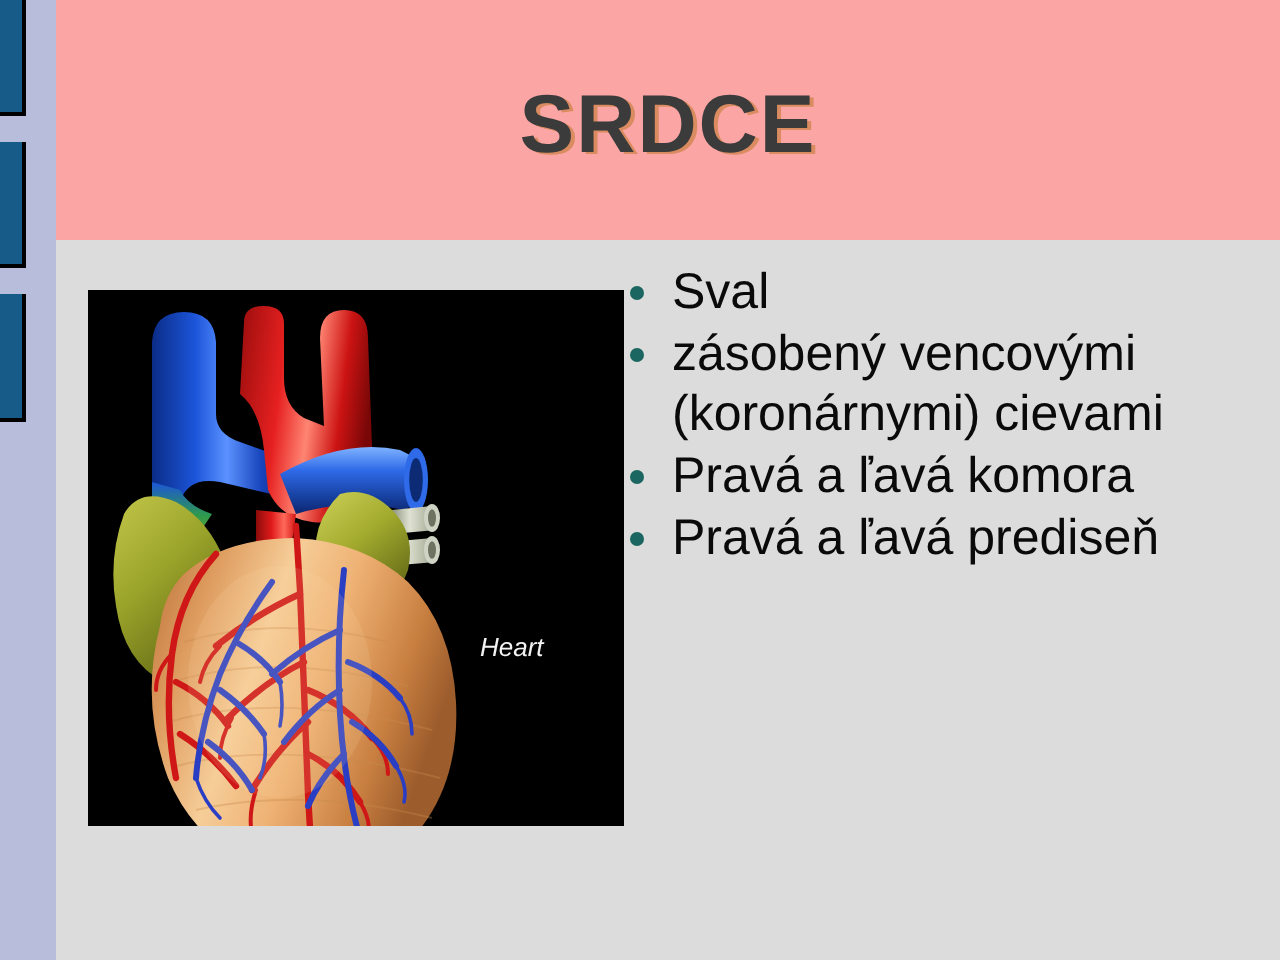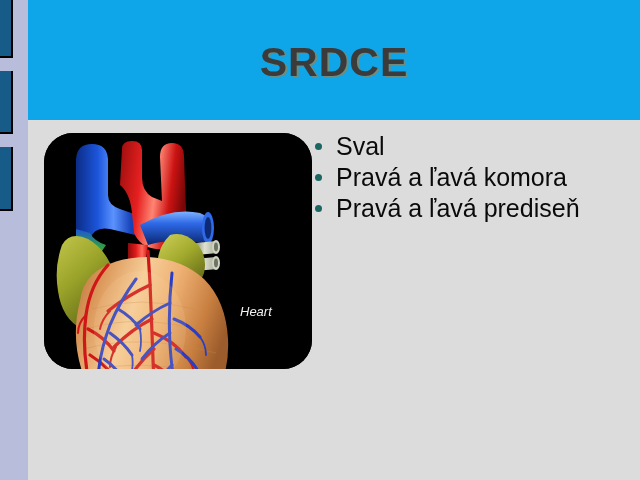--- a/index.html
+++ b/index.html
@@ -5,21 +5,21 @@
   html, body {
     margin: 0;
     padding: 0;
     background: #ffffff;
   }
   #slide {
     position: relative;
     width: 640px;
     height: 480px;
     overflow: hidden;
-    background: #0ea5e9;
+    background: #fca5a5;
     font-family: "Liberation Sans", sans-serif;
   }
 
   
   .left-band {
     position: absolute;
     left: 0; top: 0;
     width: 28px; height: 480px;
     background: #b9bddc;
   }
@@ -59,25 +59,24 @@
     font-weight: bold;
     letter-spacing: 1px;
     color: #3b3b3b;
     text-shadow: 2px 1px 0 rgba(190,120,40,0.55);
     line-height: 1;
   }
 
   
   .picture-frame {
     position: absolute;
-    left: 44px; top: 133px;
-    width: 268px; height: 236px;
+    left: 44px; top: 145px;
+    width: 268px; height: 268px;
     background: #000000;
     overflow: hidden;
-    border-radius: 29px;
   }
   .picture-frame svg { display: block; }
   .pic-caption {
     position: absolute;
     left: 196px;
     top: 171px;
     color: #f2f2f2;
     font-size: 13px;
     font-style: italic;
     font-family: "Liberation Sans", sans-serif;
@@ -266,17 +265,18 @@
         <path d="M54 244 Q58 256 66 264"></path>
       </g>
 
       <ellipse cx="96" cy="196" rx="46" ry="58" fill="#ffd9a8" opacity="0.14"></ellipse>
     </svg>
     <div class="pic-caption">Heart</div>
   </div>
 
   <ul class="bullet-list">
     <li class="bullet-item">Sval</li>
+    <li class="bullet-item">zásobený vencovými (koronárnymi) cievami</li>
     <li class="bullet-item">Pravá a ľavá komora</li>
     <li class="bullet-item">Pravá a ľavá prediseň</li>
   </ul>
 
 </div>
 
 </body></html>

